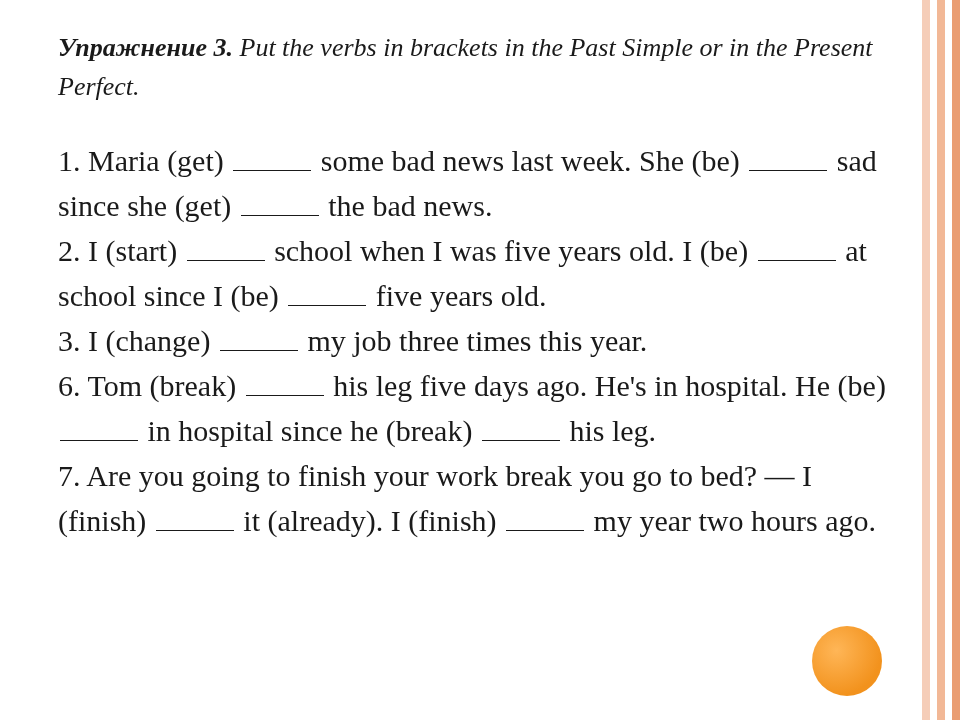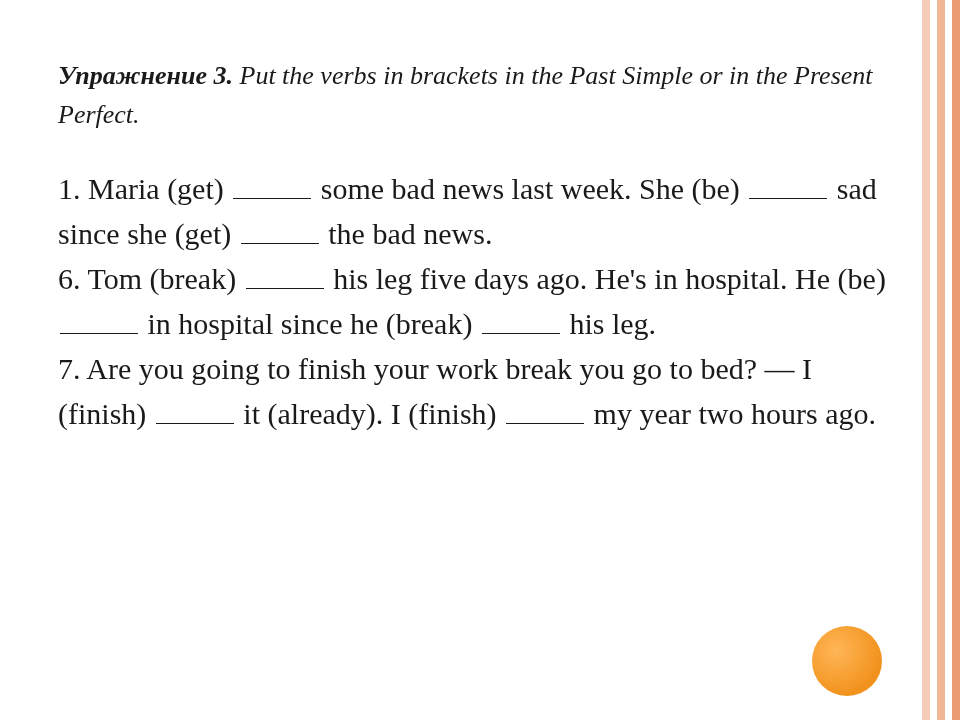--- a/index.html
+++ b/index.html
@@ -33,21 +33,20 @@
     .stripe-5 { width: 8px; background: #ea9d72; }
     .content {
       padding: 28px 58px 28px 58px;
       color: #1a1a1a;
     }
     .exercise-title {
       font-size: 26px;
       font-style: italic;
       line-height: 1.5;
       margin-bottom: 32px;
-      margin-top: 28px;
     }
     .exercise-title .bold {
       font-weight: bold;
     }
     .questions {
       font-size: 30px;
       line-height: 1.5;
       font-style: normal;
     }
     .blank {
@@ -74,20 +73,26 @@
 <div class="content">
   <div class="exercise-title">
     <span class="bold">Упражнение 3.</span><span> Put the verbs in brackets in the Past Simple or in the Present Perfect.</span>
   </div>
 
   <div class="questions">
     <div>
       <span>1.</span><span> Maria (get) </span><span class="blank"></span><span> some bad news last week. She (be) </span><span class="blank"></span><span> sad since she (get) </span><span class="blank"></span><span>  the bad news.</span>
     </div>
     <div>
+      <span>2.</span><span> I  (start) </span><span class="blank"></span><span>  school when I was five years old. I (be) </span><span class="blank"></span><span>  at school since I (be) </span><span class="blank"></span><span>  five years old.</span>
+    </div>
+    <div>
+      <span>3.</span><span> I  (change) </span><span class="blank"></span><span> my job three times this year.</span>
+    </div>
+    <div>
       <span>6.</span><span>  Tom (break) </span><span class="blank"></span><span>  his leg five days ago. He's in hospital. He (be) </span><span class="blank"></span><span>  in hospital since he (break) </span><span class="blank"></span><span>  his leg.</span>
     </div>
     <div>
       <span>7.</span><span>  Are you going to finish your work break you go to bed? — I (finish) </span><span class="blank"></span><span>  it (already). I (finish) </span><span class="blank"></span><span>  my year two hours ago.</span>
     </div>
   </div>
 </div>
 
 <div class="stripe-container">
   <div class="stripe stripe-1"></div>

